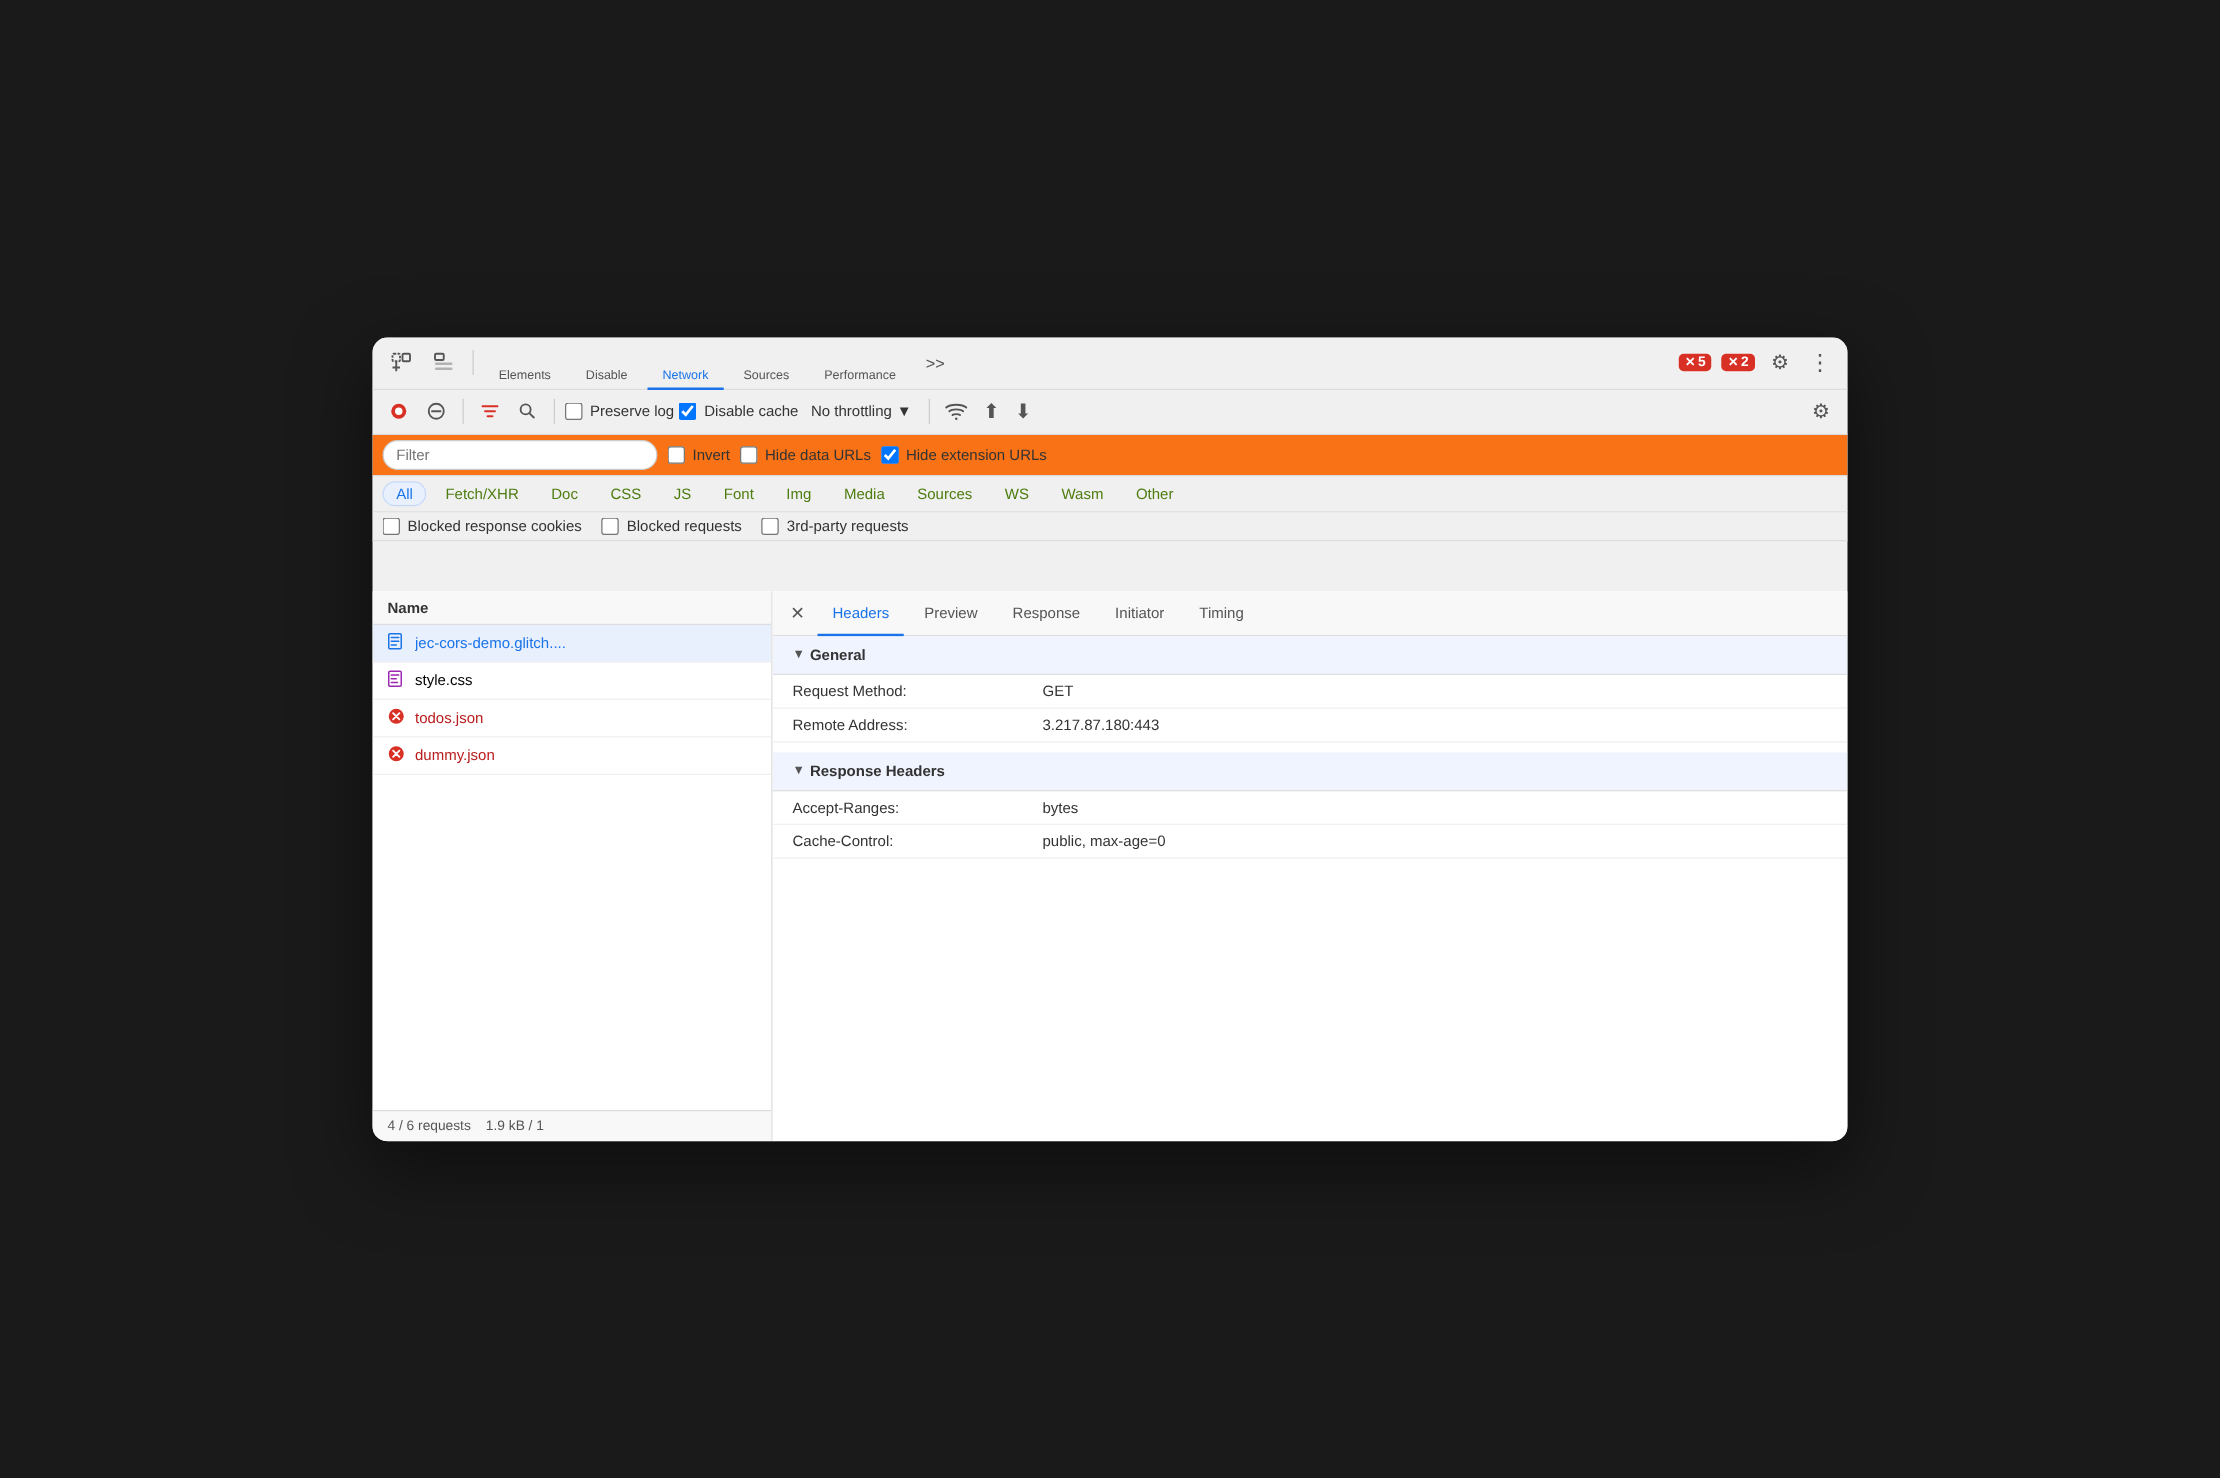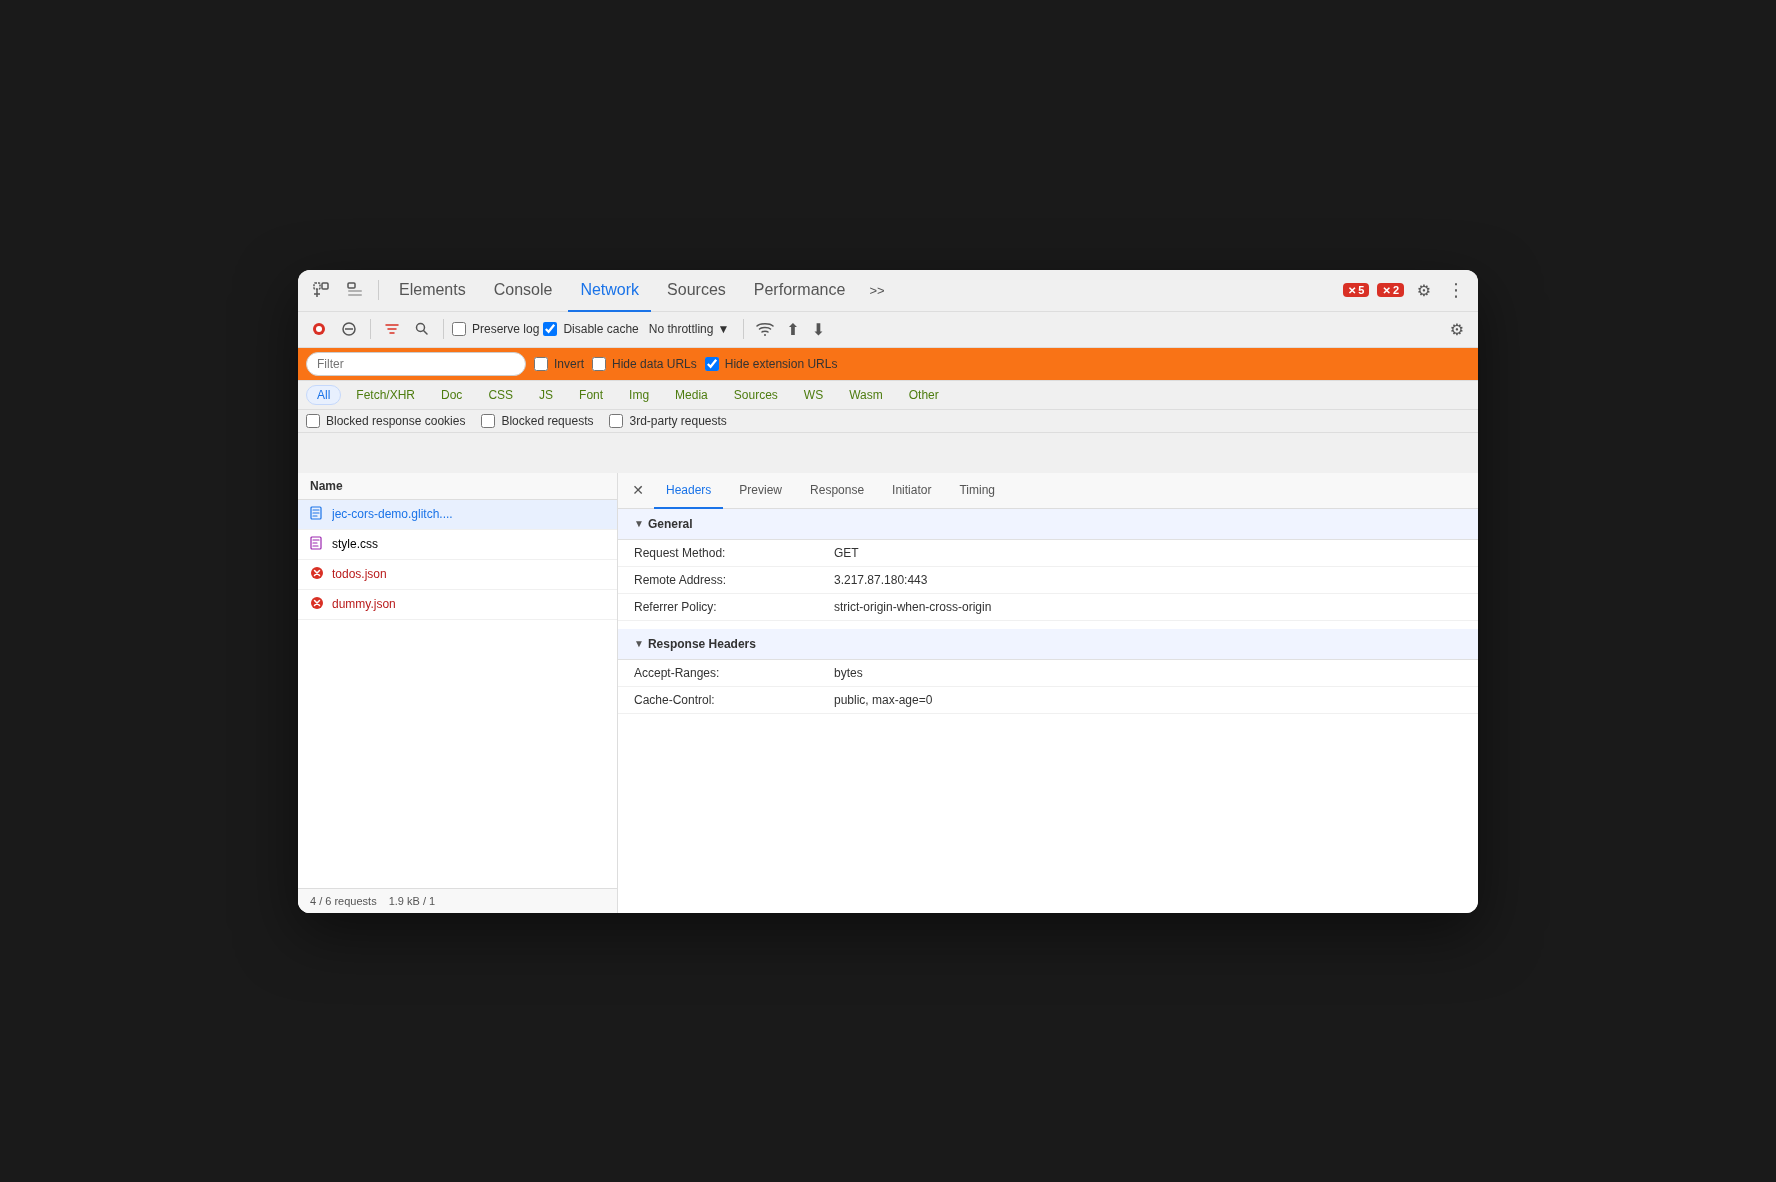--- a/index.html
+++ b/index.html
@@ -71,26 +71,26 @@
       font-size: 16px;
     }
     .tab-separator {
       width: 1px;
       height: 20px;
       background: #ccc;
       margin: 0 4px;
     }
     .tab-item {
       padding: 4px 12px;
-      font-size: 16px;
+      font-size: 10px;
       color: #555;
       cursor: pointer;
       height: 42px;
       display: flex;
-      align-items: center;
+      align-items: flex-end;
       border-bottom: 2px solid transparent;
       margin-bottom: -1px;
     }
     .tab-item.active {
       color: #1a73e8;
       border-bottom: 2px solid #1a73e8;
     }
     .tab-spacer { flex: 1; }
     .tab-more {
       padding: 4px 8px;
@@ -422,21 +422,21 @@
         <rect x="2" y="2" width="7" height="5" rx="1" stroke="#555" stroke-width="1.5" fill="none"></rect>
         <rect x="2" y="9" width="14" height="2" rx="1" fill="#555" opacity="0.4"></rect>
         <rect x="2" y="13" width="14" height="2" rx="1" fill="#555" opacity="0.4"></rect>
       </svg>
     </div>
     <div class="tab-separator"></div>
     <div class="tab-item">
       <span>Elements</span>
     </div>
     <div class="tab-item">
-      <span>Console</span>
+      <span>Disable</span>
     </div>
     <div class="tab-item active">
       <span>Network</span>
     </div>
     <div class="tab-item">
       <span>Sources</span>
     </div>
     <div class="tab-item">
       <span>Performance</span>
     </div>
@@ -639,24 +639,20 @@
           <span class="header-key">Request Method:</span>
           <span class="header-value">GET</span>
         </div>
 
 
         <div class="header-row">
           <span class="header-key">Remote Address:</span>
           <span class="header-value">3.217.87.180:443</span>
         </div>
 
-        <div class="header-row">
-          <span class="header-key">Referrer Policy:</span>
-          <span class="header-value">strict-origin-when-cross-origin</span>
-        </div>
 
         <div class="section-header" style="margin-top: 8px;">
           <span class="section-triangle">▼</span>
           <span>Response Headers</span>
         </div>
 
         <div class="header-row">
           <span class="header-key">Accept-Ranges:</span>
           <span class="header-value">bytes</span>
         </div>

